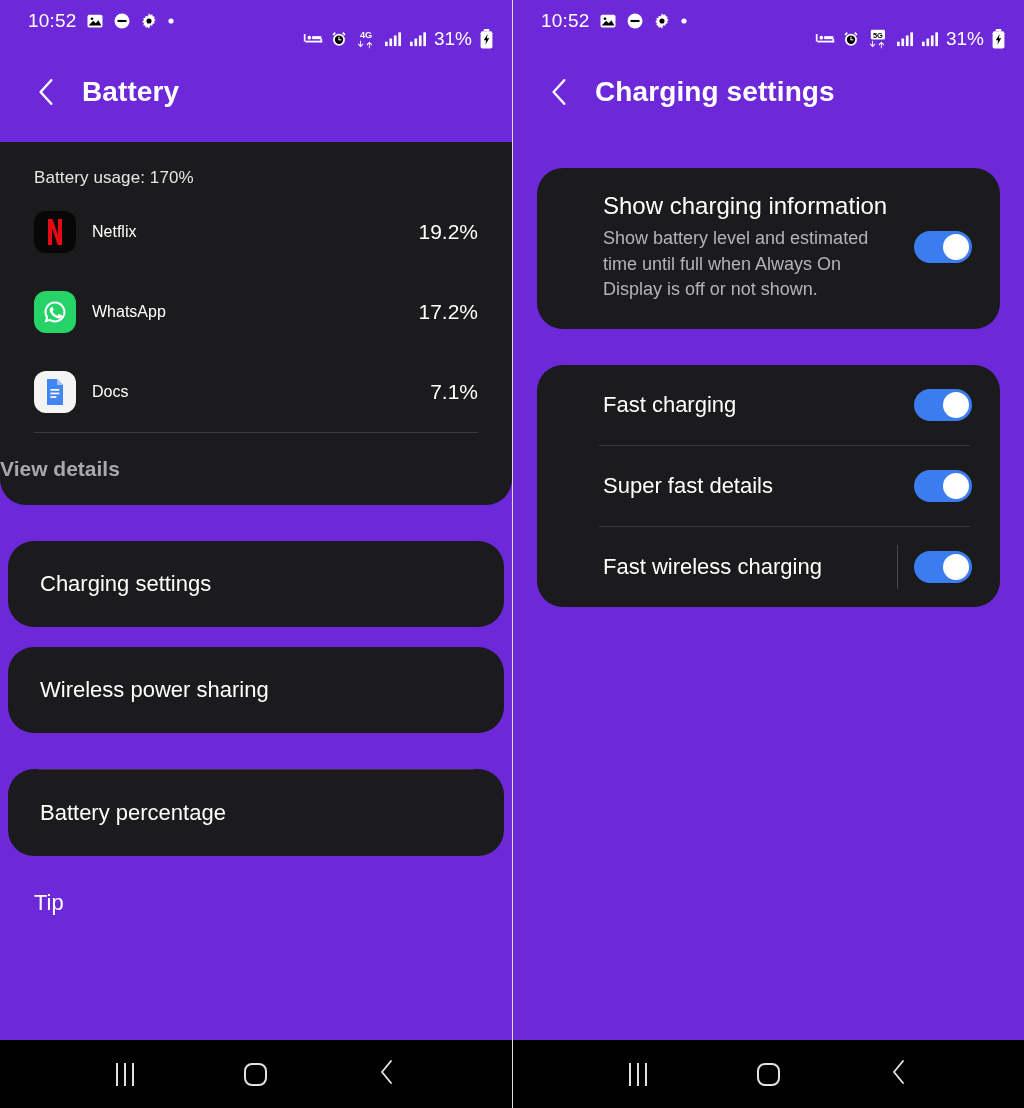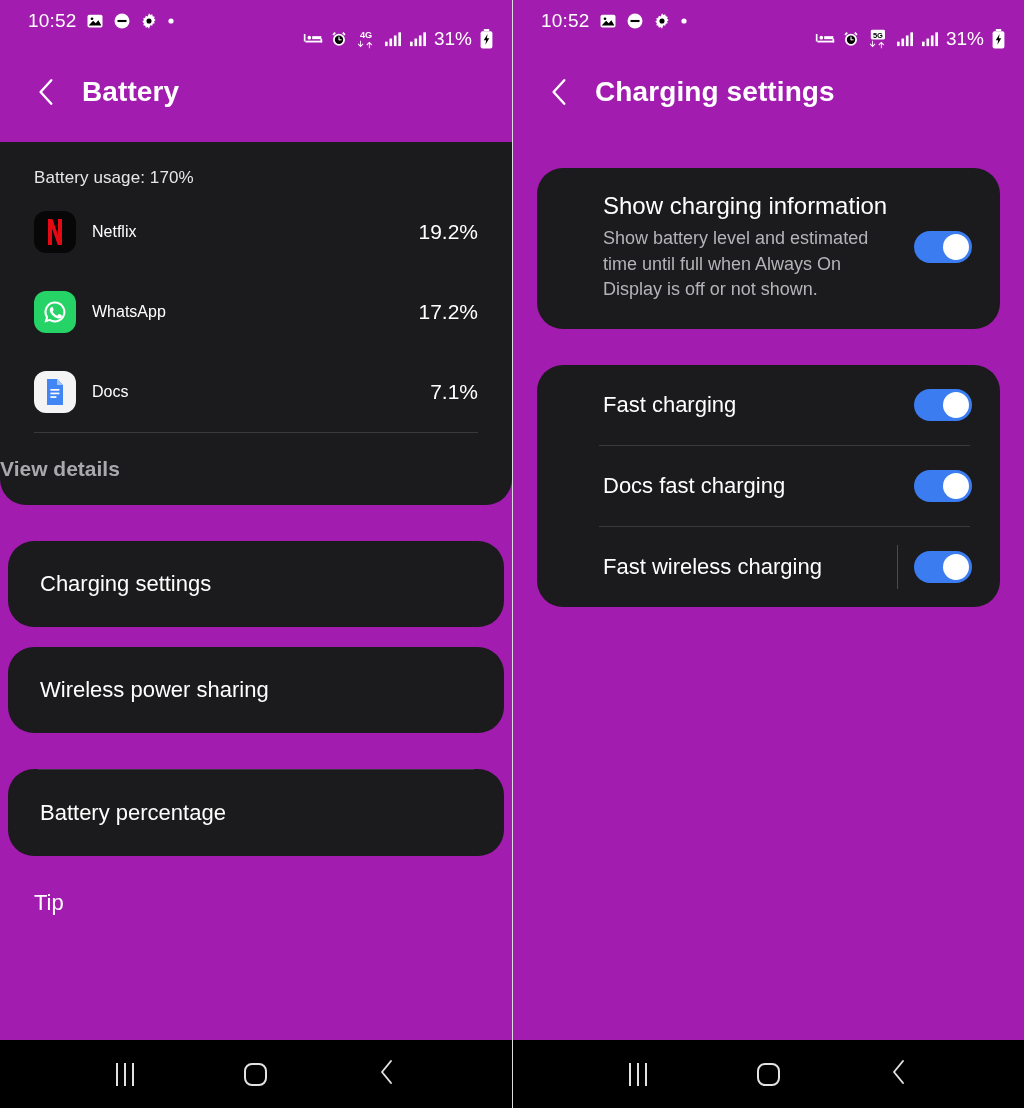--- a/index.html
+++ b/index.html
@@ -3,21 +3,21 @@
 <meta charset="utf-8">
 <style>
   * { box-sizing: border-box; margin: 0; padding: 0; }
   html, body {
     width: 1024px; height: 1108px;
     background: #000; overflow: hidden;
     font-family: "Liberation Sans", sans-serif;
     -webkit-font-smoothing: antialiased;
   }
   .screens { display: flex; width: 1024px; height: 1108px; }
-  .phone { position: relative; width: 512px; height: 1108px; background: #a21caf; overflow: hidden; }
+  .phone { position: relative; width: 512px; height: 1108px; background: #6d28d9; overflow: hidden; }
   .phone.right { border-left: 1.5px solid #dcdcdc; }
 
   
   .statusbar {
     height: 42px; display: flex; align-items: center;
     padding: 0 18px 0 28px; color: #fff;
   }
   .sb-left { display: flex; align-items: center; gap: 9px; }
   .sb-time { font-size: 19px; font-weight: 400; letter-spacing: .2px; }
   .sb-right { margin-left: auto; display: flex; align-items: center; gap: 7px; margin-top: 36px; }
@@ -398,21 +398,21 @@
 
     <div class="cardwide">
       <div class="crow">
         <div class="label">Fast charging</div>
         <div class="toggle">
             <div class="knob"></div>
           </div>
       </div>
       <div class="cdiv"></div>
       <div class="crow">
-        <div class="label">Docs fast charging</div>
+        <div class="label">Super fast details</div>
         <div class="toggle">
             <div class="knob"></div>
           </div>
       </div>
       <div class="cdiv"></div>
       <div class="crow">
         <div class="label">Fast wireless charging</div>
         <div class="vsep"></div>
         <div class="toggle">
             <div class="knob"></div>

